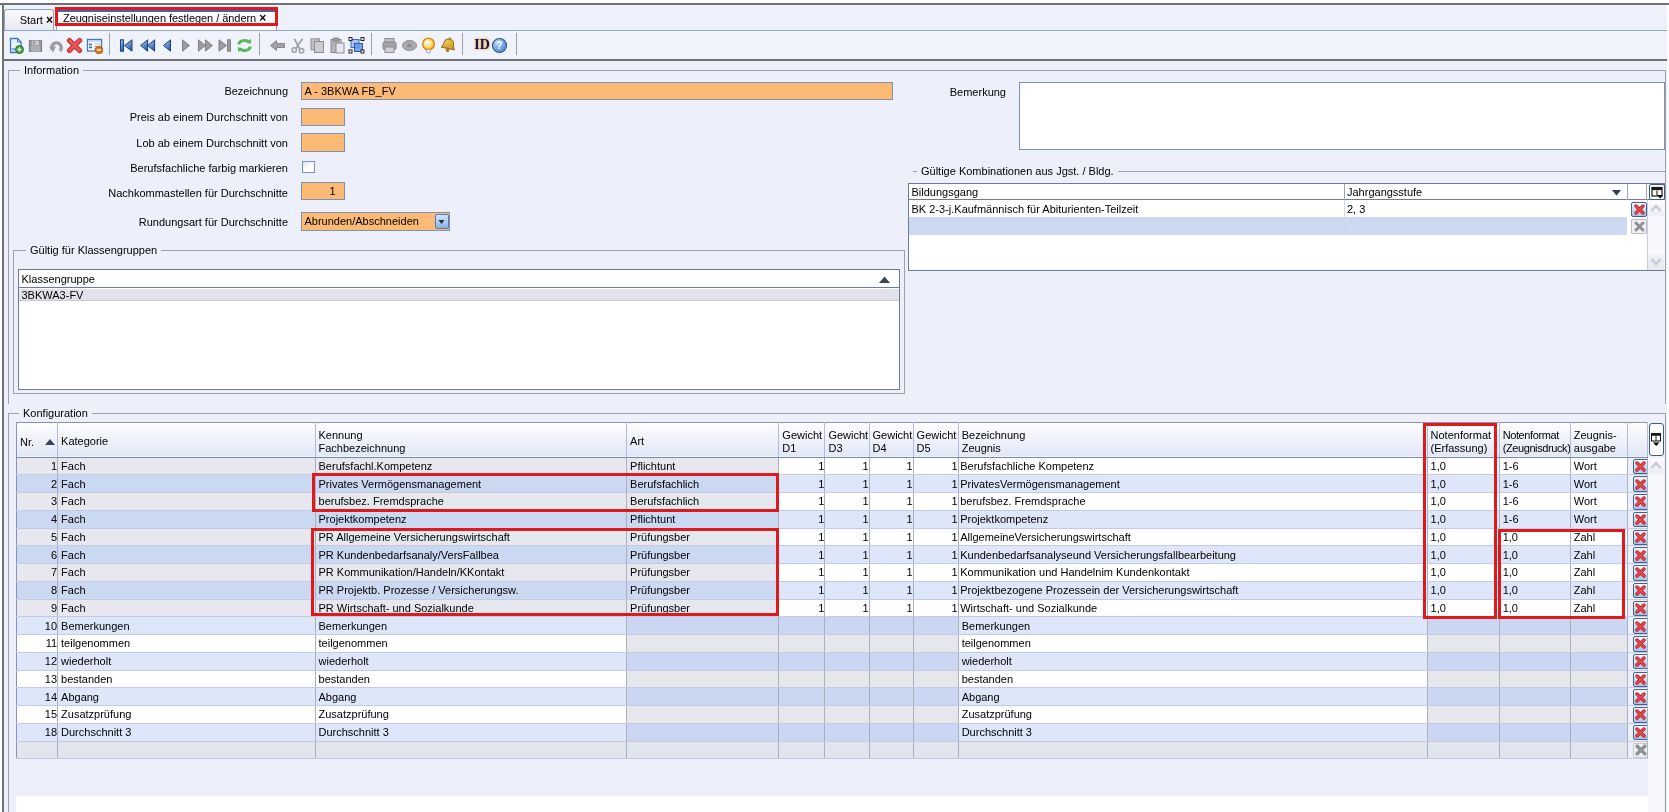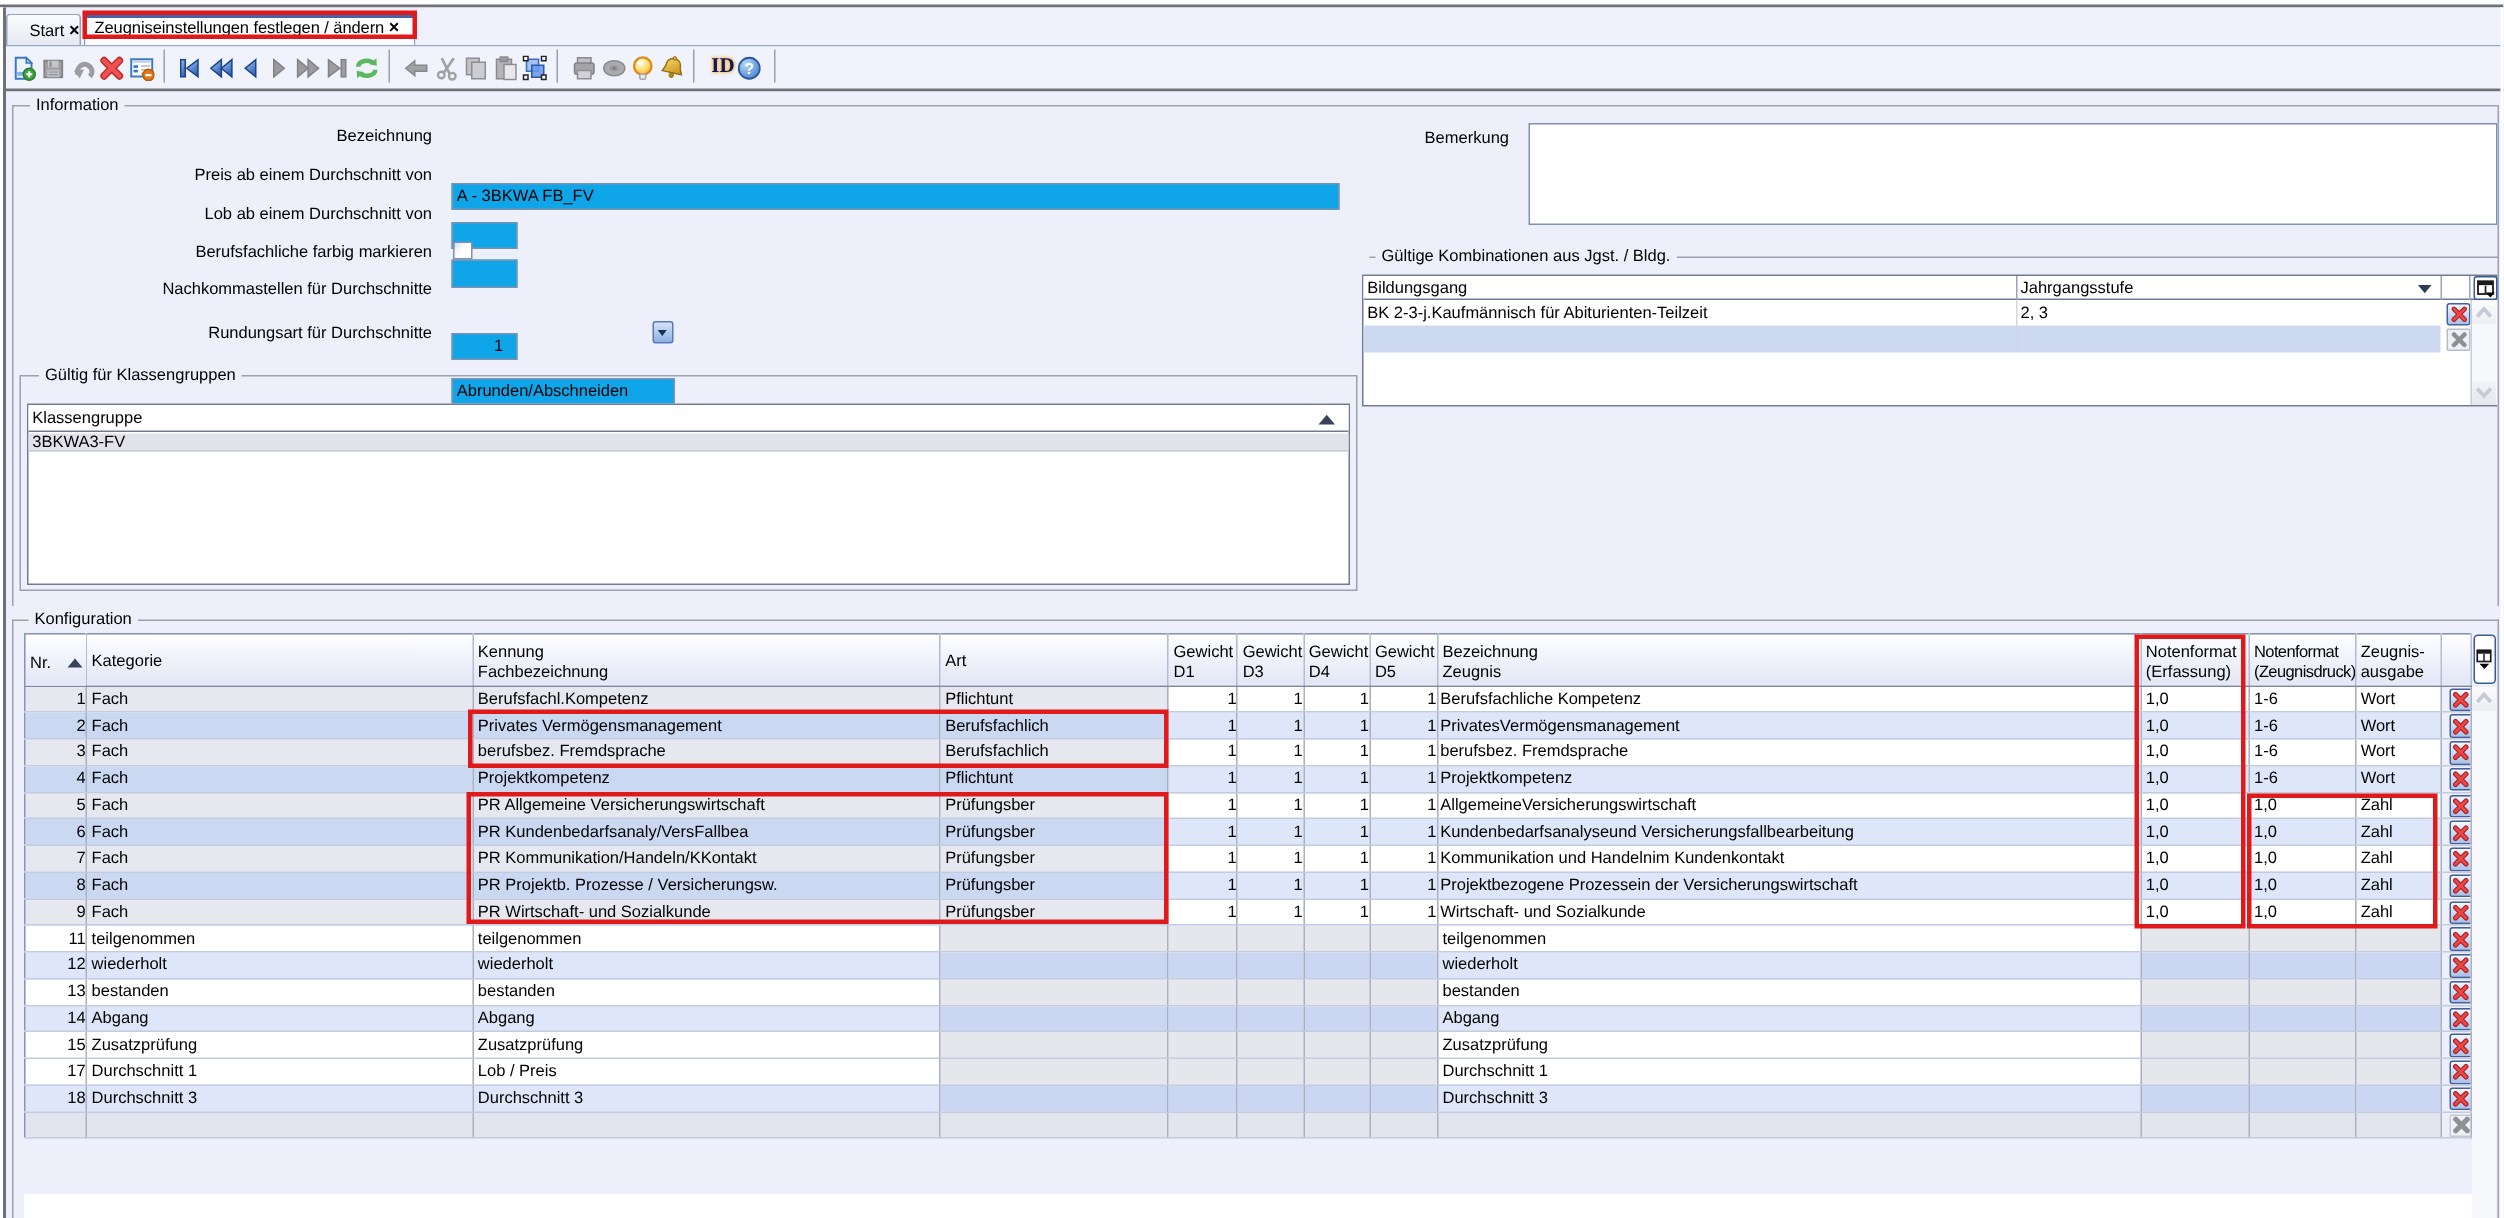--- a/index.html
+++ b/index.html
@@ -1,18 +1,18 @@
 <!DOCTYPE html>
 <html><head><meta charset="utf-8"><style>
 *{margin:0;padding:0;box-sizing:border-box;}
 html,body{width:1669px;height:812px;overflow:hidden;}
 body{font-family:"Liberation Sans",sans-serif;font-size:11px;color:#000;background:#fff;position:relative;}
 .a{position:absolute;}
 .lbl{position:absolute;text-align:right;font-size:11px;white-space:nowrap;}
-.inp{position:absolute;background:#0ea5e9;border:1px solid #7d91b2;font-size:11px;line-height:16px;padding-left:3px;white-space:nowrap;overflow:hidden;margin-top:40px;}
+.inp{position:absolute;background:#fdba74;border:1px solid #7d91b2;font-size:11px;line-height:16px;padding-left:3px;white-space:nowrap;overflow:hidden;}
 .leg{position:absolute;font-size:11px;background:#edeffa;padding:0 4px;white-space:nowrap;z-index:3;}
 svg{display:block;}
 .sep{position:absolute;top:33px;width:1px;height:22px;background:#9aa0b0;}
 .redbox{position:absolute;border:3.4px solid #e01a1a;z-index:50;}
 table.k{position:absolute;left:16px;top:421.5px;border-collapse:collapse;table-layout:fixed;font-size:11px;}
 table.k td{border-right:1px solid #a9b0c0;border-bottom:1px solid #c3cbe0;padding:0 0 0 3px;white-space:nowrap;overflow:hidden;height:17.75px;font-size:11px;}
 table.k th{border-right:1px solid #b2bcd4;border-bottom:1px solid #7e89a8;padding:6px 0 0 3px;white-space:nowrap;overflow:hidden;background:linear-gradient(180deg,#ffffff 0%,#f1f3fb 45%,#e2e7f6 100%);font-weight:normal;text-align:left;vertical-align:top;font-size:11px;line-height:13px;height:35px;}
 td.num{text-align:right;padding:0 1.5px 0 0;}
 td.g1{text-align:right;padding:0 4px 0 0;}
 .ro{background:#e7e8ef;}.re{background:#cbd8f1;}
@@ -561,20 +561,42 @@
         <td class="xc">
           <div class="xb">
             <svg width="11" height="11" viewBox="0 0 11 11">
               <path d="M2 2 L9 9 M9 2 L2 9" stroke="#b02222" stroke-width="3.4" stroke-linecap="round"></path>
               <path d="M2 2 L9 9 M9 2 L2 9" stroke="#e84848" stroke-width="1.8" stroke-linecap="round"></path>
             </svg>
           </div>
         </td>
       </tr>
 <tr>
+        <td class="num we">10</td>
+        <td class="we">Bemerkungen</td>
+        <td class="we">Bemerkungen</td>
+        <td class="de"></td>
+        <td class="de"></td>
+        <td class="de"></td>
+        <td class="de"></td>
+        <td class="de"></td>
+        <td class="we">Bemerkungen</td>
+        <td class="de"></td>
+        <td class="de"></td>
+        <td class="de"></td>
+        <td class="xc">
+          <div class="xb">
+            <svg width="11" height="11" viewBox="0 0 11 11">
+              <path d="M2 2 L9 9 M9 2 L2 9" stroke="#b02222" stroke-width="3.4" stroke-linecap="round"></path>
+              <path d="M2 2 L9 9 M9 2 L2 9" stroke="#e84848" stroke-width="1.8" stroke-linecap="round"></path>
+            </svg>
+          </div>
+        </td>
+      </tr>
+<tr>
         <td class="num wo">11</td>
         <td class="wo">teilgenommen</td>
         <td class="wo">teilgenommen</td>
         <td class="do"></td>
         <td class="do"></td>
         <td class="do"></td>
         <td class="do"></td>
         <td class="do"></td>
         <td class="wo">teilgenommen</td>
         <td class="do"></td>
@@ -658,42 +680,20 @@
 <tr>
         <td class="num wo">15</td>
         <td class="wo">Zusatzprüfung</td>
         <td class="wo">Zusatzprüfung</td>
         <td class="do"></td>
         <td class="do"></td>
         <td class="do"></td>
         <td class="do"></td>
         <td class="do"></td>
         <td class="wo">Zusatzprüfung</td>
-        <td class="do"></td>
-        <td class="do"></td>
-        <td class="do"></td>
-        <td class="xc">
-          <div class="xb">
-            <svg width="11" height="11" viewBox="0 0 11 11">
-              <path d="M2 2 L9 9 M9 2 L2 9" stroke="#b02222" stroke-width="3.4" stroke-linecap="round"></path>
-              <path d="M2 2 L9 9 M9 2 L2 9" stroke="#e84848" stroke-width="1.8" stroke-linecap="round"></path>
-            </svg>
-          </div>
-        </td>
-      </tr>
-<tr>
-        <td class="num wo">17</td>
-        <td class="wo">Durchschnitt 1</td>
-        <td class="wo">Lob / Preis</td>
-        <td class="do"></td>
-        <td class="do"></td>
-        <td class="do"></td>
-        <td class="do"></td>
-        <td class="do"></td>
-        <td class="wo">Durchschnitt 1</td>
         <td class="do"></td>
         <td class="do"></td>
         <td class="do"></td>
         <td class="xc">
           <div class="xb">
             <svg width="11" height="11" viewBox="0 0 11 11">
               <path d="M2 2 L9 9 M9 2 L2 9" stroke="#b02222" stroke-width="3.4" stroke-linecap="round"></path>
               <path d="M2 2 L9 9 M9 2 L2 9" stroke="#e84848" stroke-width="1.8" stroke-linecap="round"></path>
             </svg>
           </div>

